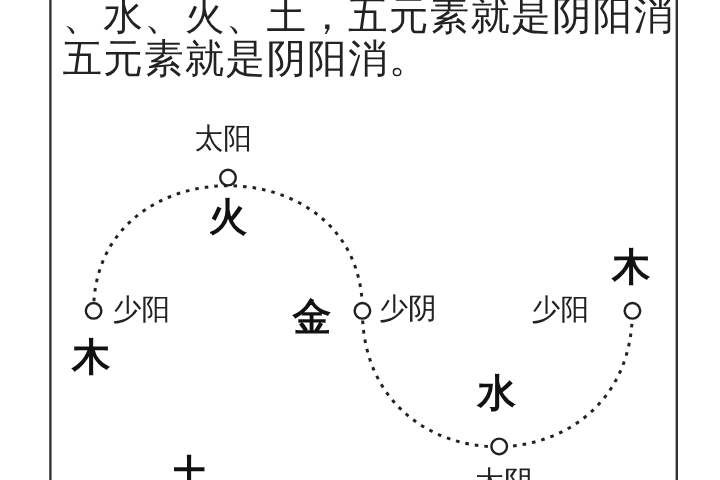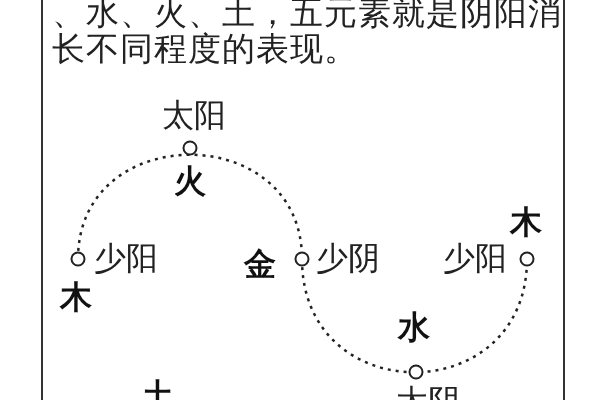--- a/index.html
+++ b/index.html
@@ -1,29 +1,29 @@
 <!DOCTYPE html>
 <html><head>
 <meta charset="utf-8">
 <style>
   html,body{margin:0;padding:0;background:#fff;}
   body{width:600px;height:400px;overflow:hidden;position:relative;font-family:"DejaVu Sans",sans-serif;color:#222;}
   .frame{position:absolute;left:41px;top:-2px;width:520px;height:410px;border-left:2px solid #333;border-right:2px solid #333;}
   .line{position:absolute;left:52px;font-size:33px;line-height:38px;letter-spacing:1px;white-space:nowrap;color:#222;}
   svg{position:absolute;left:0;top:0;}
-  .lbl{position:absolute;font-size:32px;line-height:26px;color:#222;white-space:nowrap;}
+  .lbl{position:absolute;font-size:24px;line-height:26px;color:#222;white-space:nowrap;}
   .el{position:absolute;font-size:32px;font-weight:bold;line-height:34px;color:#111;font-family:"DejaVu Serif",serif;}
 </style>
 </head>
 <body>
 
 <div class="frame"></div>
 
 <div class="line" style="top:-6px;">、水、火、土，五元素就是阴阳消</div>
-<div class="line" style="top:30px;">长不同程度的表现。</div>
+<div class="line" style="top:30px;">五元素就是阴阳消。</div>
 
 <svg width="600" height="400">
   <path d="M78,259 C78,120 302,120 302,259" fill="none" stroke="#222" stroke-width="2.5" stroke-dasharray="3,5"></path>
   <path d="M302,259 C302,410 527,410 527,259" fill="none" stroke="#222" stroke-width="2.5" stroke-dasharray="3,5"></path>
   <circle cx="190" cy="148" r="6.5" fill="#fff" stroke="#222" stroke-width="2"></circle>
   <circle cx="78" cy="259" r="6.5" fill="#fff" stroke="#222" stroke-width="2"></circle>
   <circle cx="302" cy="259" r="6.5" fill="#fff" stroke="#222" stroke-width="2"></circle>
   <circle cx="416" cy="372" r="6.5" fill="#fff" stroke="#222" stroke-width="2"></circle>
   <circle cx="527" cy="259" r="6.5" fill="#fff" stroke="#222" stroke-width="2"></circle>
 </svg>

